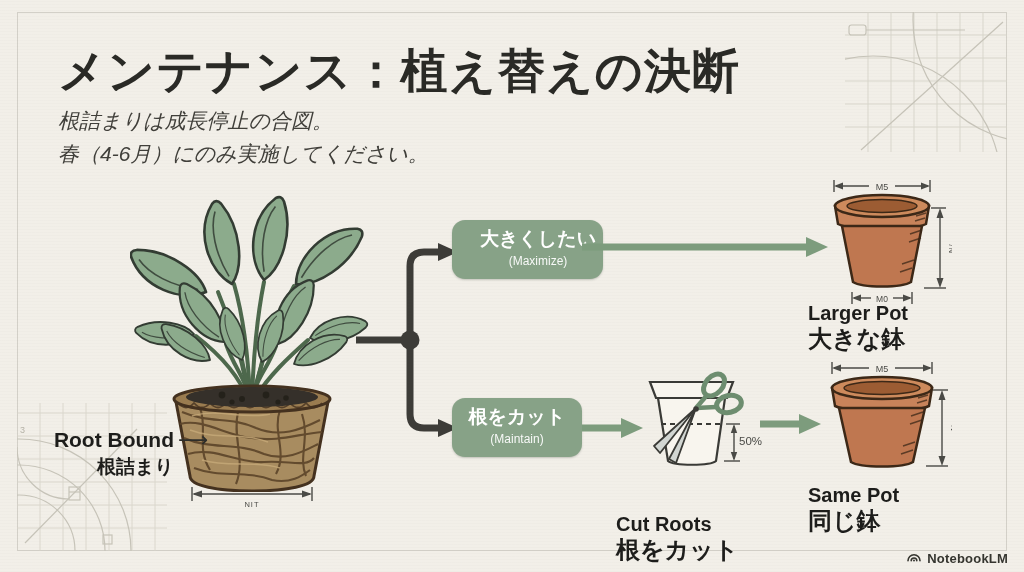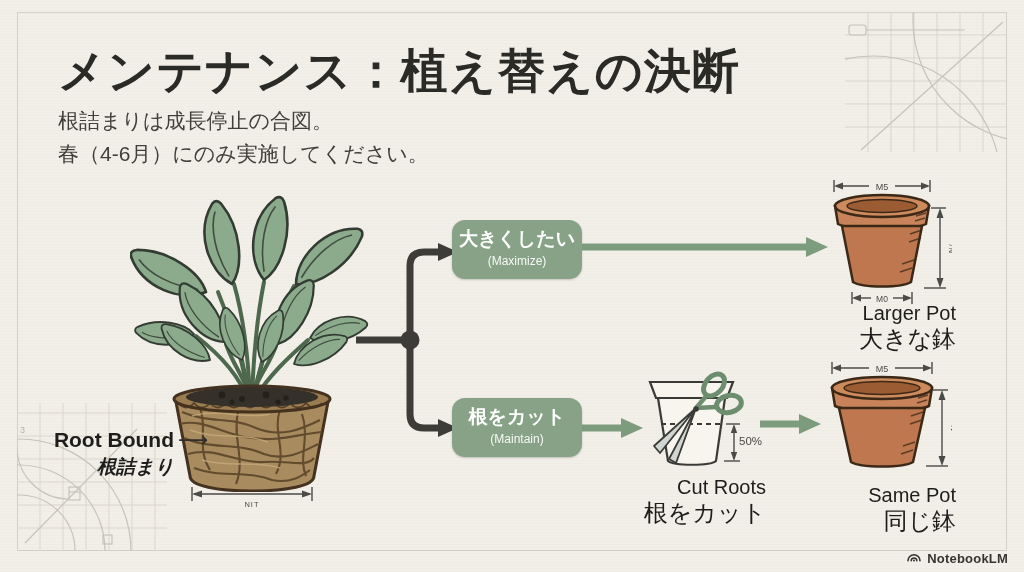--- a/index.html
+++ b/index.html
@@ -8,30 +8,30 @@
     background:#f2efe8;
     background-image:
       repeating-linear-gradient(0deg, rgba(0,0,0,0.012) 0 1px, transparent 1px 3px),
       repeating-linear-gradient(90deg, rgba(255,255,255,0.025) 0 2px, transparent 2px 5px);
     font-family:"Liberation Sans","DejaVu Sans",sans-serif;
     color:#2a2a27;
   }
   .abs{position:absolute;}
   .frame{left:17px;top:12px;right:17px;bottom:21px;border:1px solid rgba(140,137,125,0.30);pointer-events:none;}
   .title{left:58px;top:40px;font-size:47px;font-weight:800;letter-spacing:1px;color:#29291f;color:#2a2a26;}
-  .bodytext{left:58px;top:104px;font-size:21px;line-height:33px;color:#403f3a;}
+  .bodytext{left:58px;top:104px;font-size:21px;line-height:33px;color:#403f3a;font-style:italic;}
   .dbox{left:452px;width:130px;background:#87a287;border-radius:13px;text-align:center;padding:7px 0 8px 0;box-shadow:0 1px 2px rgba(60,70,60,0.25);}
   .dbox .l1{font-size:19px;font-weight:700;color:#ffffff;line-height:24px;}
   .dbox .l2{font-size:12px;color:rgba(255,255,255,0.93);line-height:20px;}
-  .caption{text-align:right;color:#1d1d1b;font-weight:400;}
+  .caption{text-align:left;color:#1d1d1b;font-weight:700;}
   .caption .en{font-size:20px;line-height:26px;}
   .caption .ja{font-size:24px;line-height:25px;}
   .rootbound{left:46px;top:427px;width:128px;text-align:right;color:#1d1d1b;font-weight:700;}
   .rootbound .en{font-size:21px;line-height:26px;position:relative;}
-  .rootbound .ja{font-size:19px;line-height:27px;font-style:italic;}
+  .rootbound .ja{font-size:19px;line-height:27px;}
   .rootbound .arrow{position:absolute;right:-34px;top:0;font-size:21px;font-weight:400;color:#2e2e2a;}
   .footer{right:16px;bottom:6px;display:flex;align-items:flex-end;gap:5px;}
   .footer .brand{font-size:13px;font-weight:700;color:#35352f;letter-spacing:0.2px;}
   svg{display:block;}
   .dim-line{stroke:#4a4a46;stroke-width:1.4;fill:none;}
   .dim-fill{fill:#4a4a46;}
   .dim-text{fill:#4a4a46;font-family:"Liberation Sans",sans-serif;}
 </style>
 </head>
 <body>
@@ -195,21 +195,21 @@
     <g stroke="#3d3c38" stroke-width="7" fill="none">
       <line x1="4" y1="122" x2="58" y2="122"></line>
       <path d="M58,122 L58,48 Q58,34 72,34 L88,34"></path>
       <path d="M58,122 L58,196 Q58,210 72,210 L88,210"></path>
     </g>
     <circle cx="58" cy="122" r="9.5" fill="#3d3c38"></circle>
     <polygon points="86,25 106,34 86,43" fill="#3d3c38"></polygon>
     <polygon points="86,201 106,210 86,219" fill="#3d3c38"></polygon>
   </svg>
 
-  <div class="abs dbox" style="top:220px;">
+  <div class="abs dbox" style="top:220px;padding-left:21px;">
     <div class="l1">大きくしたい</div>
     <div class="l2">(Maximize)</div>
   </div>
 
   <div class="abs dbox" style="top:398px;">
     <div class="l1">根をカット</div>
     <div class="l2">(Maintain)</div>
   </div>
 
   <svg class="abs" style="left:580px;top:234px;" width="248" height="26" viewBox="0 0 248 26">
@@ -293,21 +293,21 @@
       <path d="M60,46 L18,84 L24,91 Z" fill="#d2d6d2" stroke="#3a3a36" stroke-width="1.8" stroke-linejoin="round"></path>
       <path d="M60,46 L33,97 L40,101 Z" fill="#d2d6d2" stroke="#3a3a36" stroke-width="1.8" stroke-linejoin="round"></path>
       <line x1="60" y1="46" x2="72" y2="32" stroke="#6d8d6f" stroke-width="4.5"></line>
       <line x1="60" y1="46" x2="80" y2="45" stroke="#6d8d6f" stroke-width="4.5"></line>
       <ellipse cx="78" cy="23" rx="8.5" ry="12.5" transform="rotate(42 78 23)" fill="none" stroke="#6d8d6f" stroke-width="5"></ellipse>
       <ellipse cx="93" cy="42" rx="8.5" ry="12.5" transform="rotate(78 93 42)" fill="none" stroke="#6d8d6f" stroke-width="5"></ellipse>
       <circle cx="60" cy="47" r="2.8" fill="#3a3a36"></circle>
     </g>
   </svg>
 
-  <div class="abs caption" style="left:616px;top:474px;width:150px;">
+  <div class="abs caption" style="left:616px;top:511px;width:150px;">
     <div class="en">Cut Roots</div>
     <div class="ja">根をカット</div>
   </div>
 
   <svg class="abs" style="left:812px;top:360px;" width="140" height="122" viewBox="0 0 140 122">
     <g>
       <line x1="20" y1="2" x2="20" y2="14" class="dim-line"></line>
       <line x1="120" y1="2" x2="120" y2="14" class="dim-line"></line>
       <line x1="22" y1="8" x2="57" y2="8" class="dim-line"></line>
       <line x1="83" y1="8" x2="118" y2="8" class="dim-line"></line>

